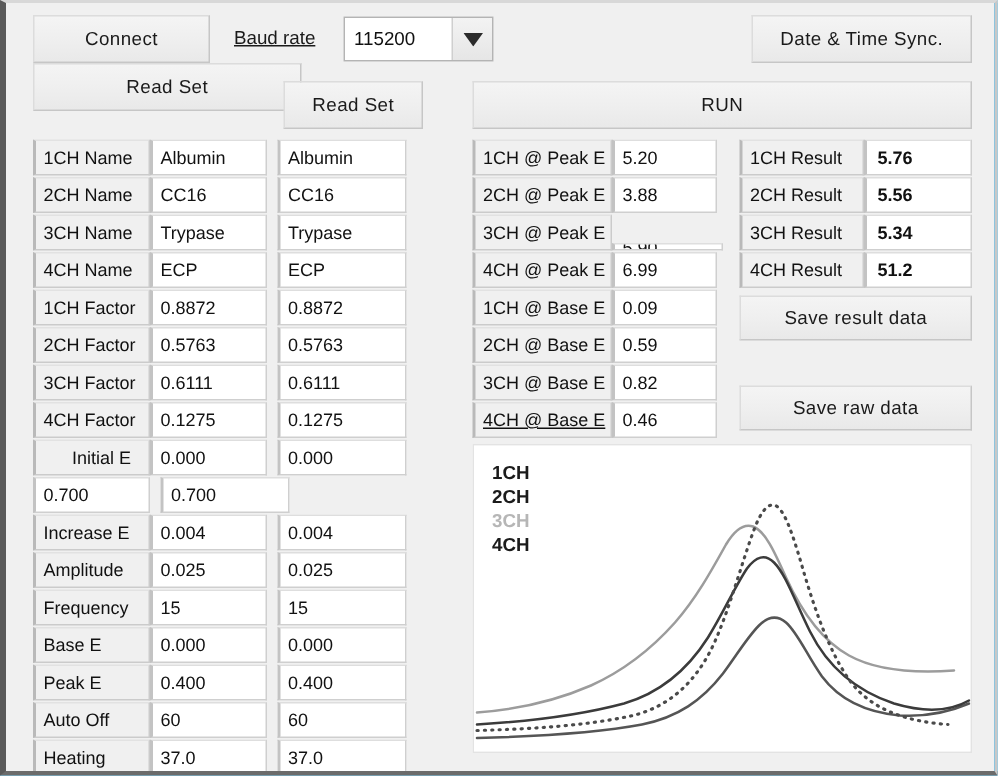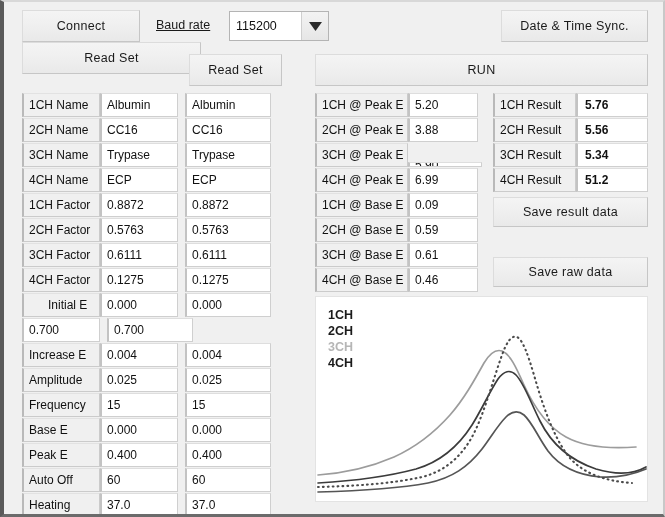--- a/index.html
+++ b/index.html
@@ -318,24 +318,24 @@
       <div class="frow">
         <div class="fcell label" style="width:93px;">1CH @ Base E</div>
         <div class="fcell value" style="width:70px;">0.09</div>
       </div>
       <div class="frow">
         <div class="fcell label" style="width:93px;">2CH @ Base E</div>
         <div class="fcell value" style="width:70px;">0.59</div>
       </div>
       <div class="frow">
         <div class="fcell label" style="width:93px;">3CH @ Base E</div>
-        <div class="fcell value" style="width:70px;">0.61</div>
-      </div>
-      <div class="frow">
-        <div class="fcell label" style="width:93px;">4CH @ Base E</div>
+        <div class="fcell value" style="width:70px;">0.82</div>
+      </div>
+      <div class="frow">
+        <div class="fcell label" style="width:93px;text-decoration:underline;">4CH @ Base E</div>
         <div class="fcell value" style="width:70px;">0.46</div>
       </div>
     </div>
 
     <div class="ftable" style="left:489px; top:91px;">
       <div class="frow">
         <div class="fcell label" style="width:83px;">1CH Result</div>
         <div class="fcell value bold" style="width:72px;">5.76</div>
       </div>
       <div class="frow">

